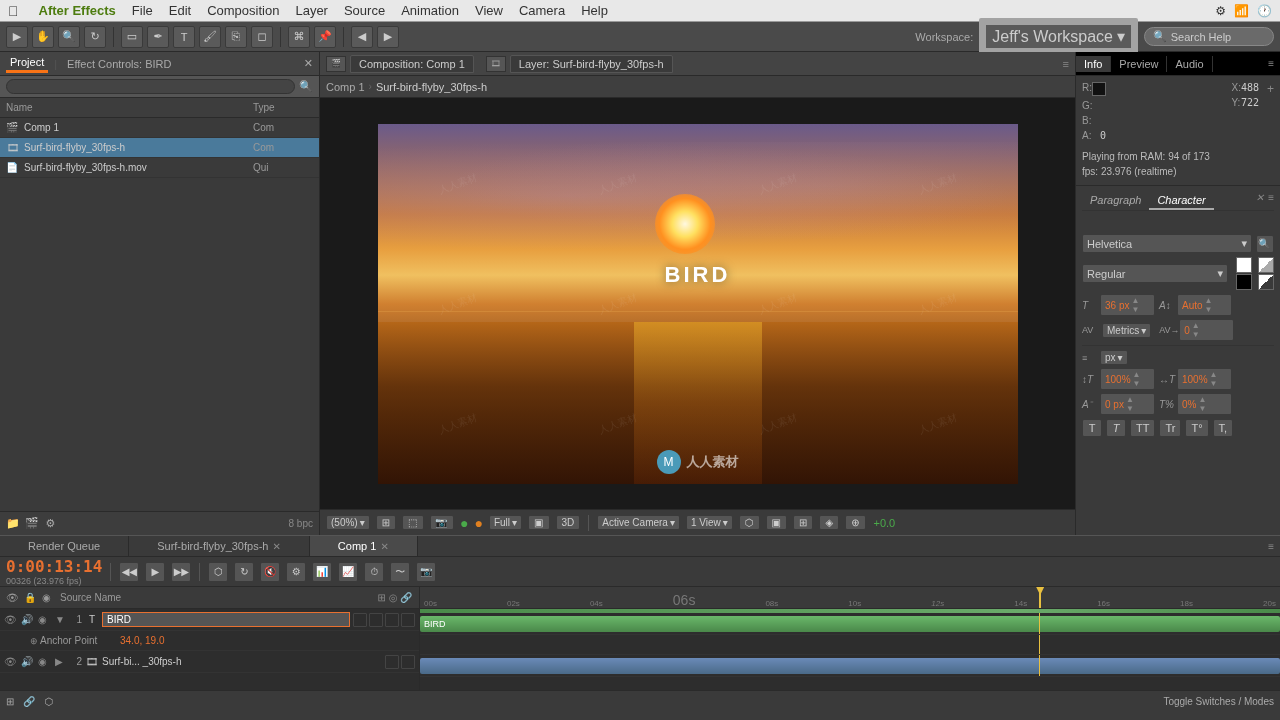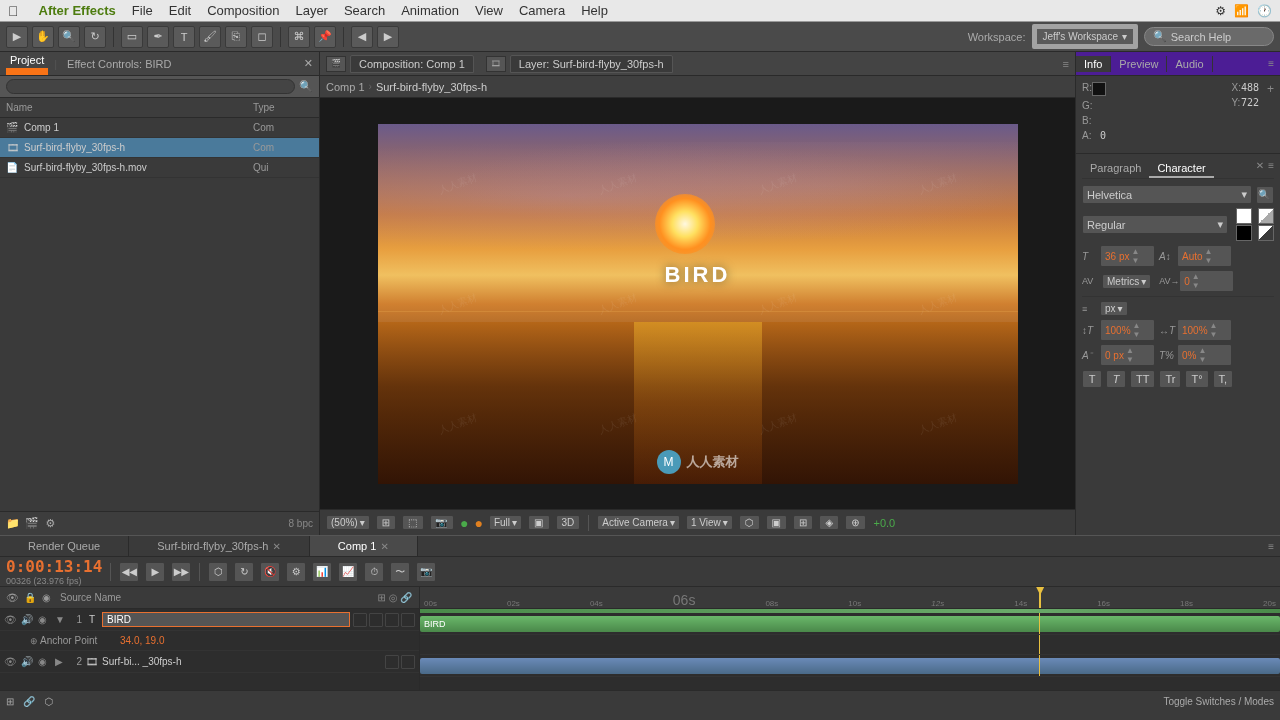--- a/index.html
+++ b/index.html
@@ -48,22 +48,22 @@
       display: flex; align-items: center; justify-content: center;
       cursor: pointer; color: #ccc; font-size: 11px;
     }
     .toolbar-separator { width: 1px; height: 20px; background: #333; margin: 0 3px; }
     .toolbar-workspace {
       margin-left: auto;
       display: flex; align-items: center; gap: 6px;
     }
     .workspace-label { color: #aaa; font-size: 11px; }
     .workspace-dropdown {
-      background: #5a5a5a; border: 5px solid #a3a3a3; color: #ccc;
-      padding: 2px 6px; border-radius: 2px; font-size: 10px;
+      background: #5a5a5a; border: 7px solid #a3a3a3; color: #ccc;
+      padding: 2px 6px; border-radius: 2px; font-size: 16px;
       display: flex; align-items: center; gap: 4px; cursor: pointer;
     }
     .search-box {
       background: #6a6a6a; border: 1px solid #888; border-radius: 10px;
       padding: 2px 8px; color: #ccc; font-size: 11px;
       display: flex; align-items: center; gap: 4px; min-width: 130px;
     }
 
     
     #main-area {
@@ -84,21 +84,21 @@
       background: #444;
       display: flex;
       align-items: center;
       padding: 0 6px;
       border-bottom: 1px solid #2a2a2a;
       gap: 6px;
     }
     .panel-tab {
       font-size: 11px; color: #aaa; cursor: pointer; padding: 2px 4px;
     }
-    .panel-tab.active { color: #fff; border-bottom: 7px solid #f97316; }
+    .panel-tab.active { color: #fff; border-bottom: 3px solid #f97316; }
     .panel-close { margin-left: auto; color: #aaa; cursor: pointer; }
 
     
     .project-thumb {
       padding: 6px;
       display: flex;
       gap: 8px;
     }
     .thumb-img {
       width: 60px; height: 45px;
@@ -315,21 +315,21 @@
     
     #right-panel {
       width: 205px;
       background: #3a3a3a;
       border-left: 1px solid #2a2a2a;
       display: flex;
       flex-direction: column;
     }
     .info-tabs {
       height: 24px;
-      background: #4c1d95;
+      background: #000000;
       display: flex;
       align-items: center;
       border-bottom: 1px solid #2a2a2a;
     }
     .info-tab {
       padding: 2px 8px;
       font-size: 11px;
       color: #aaa;
       cursor: pointer;
       border-right: 1px solid #333;
@@ -356,21 +356,22 @@
     .info-note { color: #bbb; font-size: 10px; margin-top: 6px; line-height: 1.5; }
 
     
     .char-panel {
       border-top: 1px solid #2a2a2a;
       padding: 6px;
     }
     .char-panel-tabs {
       display: flex;
       border-bottom: 1px solid #333;
-      margin-bottom: 6px;
+      margin-bottom: 23px;
+      font-style: italic;
     }
     .char-panel-tab {
       font-size: 11px;
       color: #aaa;
       padding: 2px 8px;
       cursor: pointer;
     }
     .char-panel-tab.active { color: #fff; border-bottom: 2px solid #aaa; }
     .char-row {
       display: flex;
@@ -603,21 +604,21 @@
 </head>
 <body>
 
 <div id="menu-bar">
   <span class="apple-logo"></span>
   <span class="app-name">After Effects</span>
   <span class="menu-item">File</span>
   <span class="menu-item">Edit</span>
   <span class="menu-item">Composition</span>
   <span class="menu-item">Layer</span>
-  <span class="menu-item">Search</span>
+  <span class="menu-item">Source</span>
   <span class="menu-item">Animation</span>
   <span class="menu-item">View</span>
   <span class="menu-item">Camera</span>
   <span class="menu-item">Help</span>
   <div class="menu-bar-right">
     <span>⚙</span>
     <span>📶</span>
     <span>🕐</span>
   </div>
 </div>
@@ -822,20 +823,23 @@
             <span class="info-label">X:</span>
             <span class="info-value">488</span>
           </div>
           <div class="info-row">
             <span class="info-label">Y:</span>
             <span class="info-value">722</span>
           </div>
         </div>
         <span style="color:#888;font-size:12px;cursor:pointer;">+</span>
       </div>
+      <div class="info-note">
+        Playing from RAM: 94 of 173<br>fps: 23.976 (realtime)
+      </div>
     </div>
 
     <div class="char-panel">
       <div class="char-panel-tabs">
         <div class="char-panel-tab">Paragraph</div>
         <div class="char-panel-tab active">Character</div>
         <div style="margin-left:auto;color:#888;font-size:10px;cursor:pointer;">✕</div>
         <div style="color:#888;font-size:10px;cursor:pointer;margin-left:4px;">≡</div>
       </div>
 

